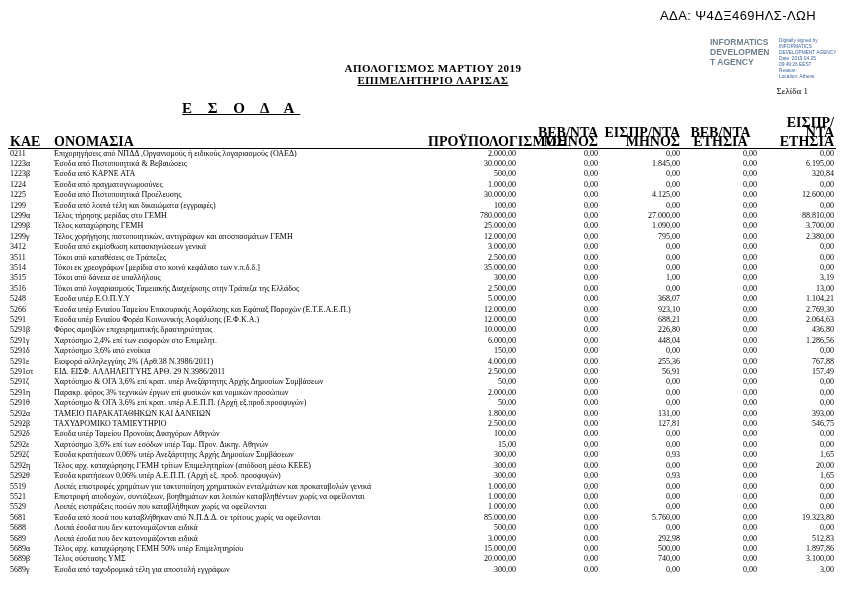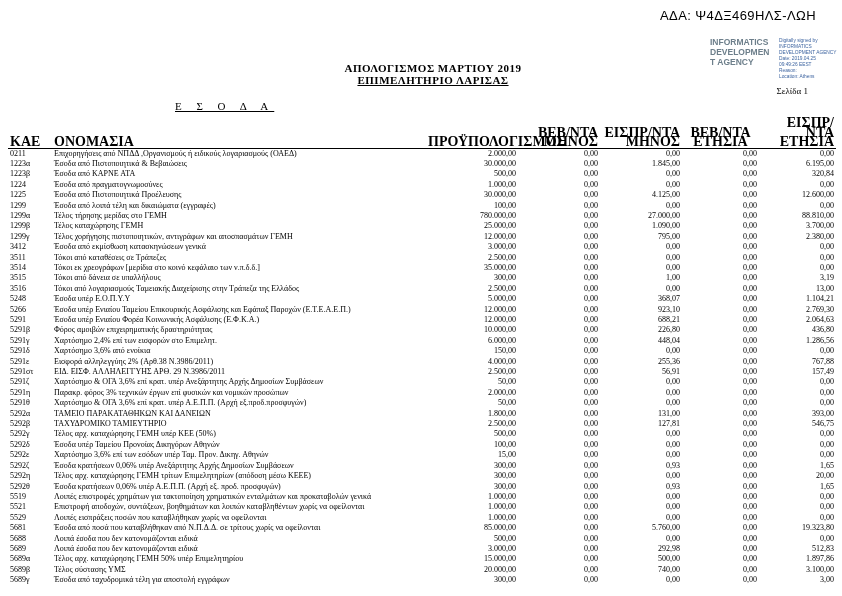--- a/index.html
+++ b/index.html
@@ -31,22 +31,22 @@
   .stamp-agency {
     color:#6d7f8b; font-size:8.5px; font-weight:bold; line-height:1.15; width:64px;
   }
   .stamp-detail {
     color:#3d64a0; font-size:4.8px; line-height:1.25; flex:1;
   }
   .page-number {
     position:absolute; top:86px; right:58px; font-size:9px;
   }
   .section-title {
-    position:absolute; top:100px; left:175px;
-    font-size:11px; font-weight:normal; letter-spacing:6px;
+    position:absolute; top:100px; left:182px;
+    font-size:15px; font-weight:bold; letter-spacing:6px;
     text-decoration:underline;
   }
   table.revenue {
     position:absolute; top:118px; left:8px;
     width:828px;
     border-collapse:collapse;
     table-layout:fixed;
   }
   table.revenue th {
     vertical-align:bottom;
@@ -354,29 +354,20 @@
         <tr>
           <td>5292β</td>
           <td>ΤΑΧΥΔΡΟΜΙΚΟ ΤΑΜΙΕΥΤΗΡΙΟ</td>
           <td class="num">2.500,00</td>
           <td class="num">0,00</td>
           <td class="num">127,81</td>
           <td class="num">0,00</td>
           <td class="num">546,75</td>
         </tr>
         <tr>
-          <td>5292γ</td>
-          <td>Τέλος αρχ. καταχώρησης ΓΕΜΗ υπέρ ΚΕΕ (50%)</td>
-          <td class="num">500,00</td>
-          <td class="num">0,00</td>
-          <td class="num">0,00</td>
-          <td class="num">0,00</td>
-          <td class="num">0,00</td>
-        </tr>
-        <tr>
           <td>5292δ</td>
           <td>Έσοδα υπέρ Ταμείου Προνοίας Δικηγόρων Αθηνών</td>
           <td class="num">100,00</td>
           <td class="num">0,00</td>
           <td class="num">0,00</td>
           <td class="num">0,00</td>
           <td class="num">0,00</td>
         </tr>
         <tr>
           <td>5292ε</td>

